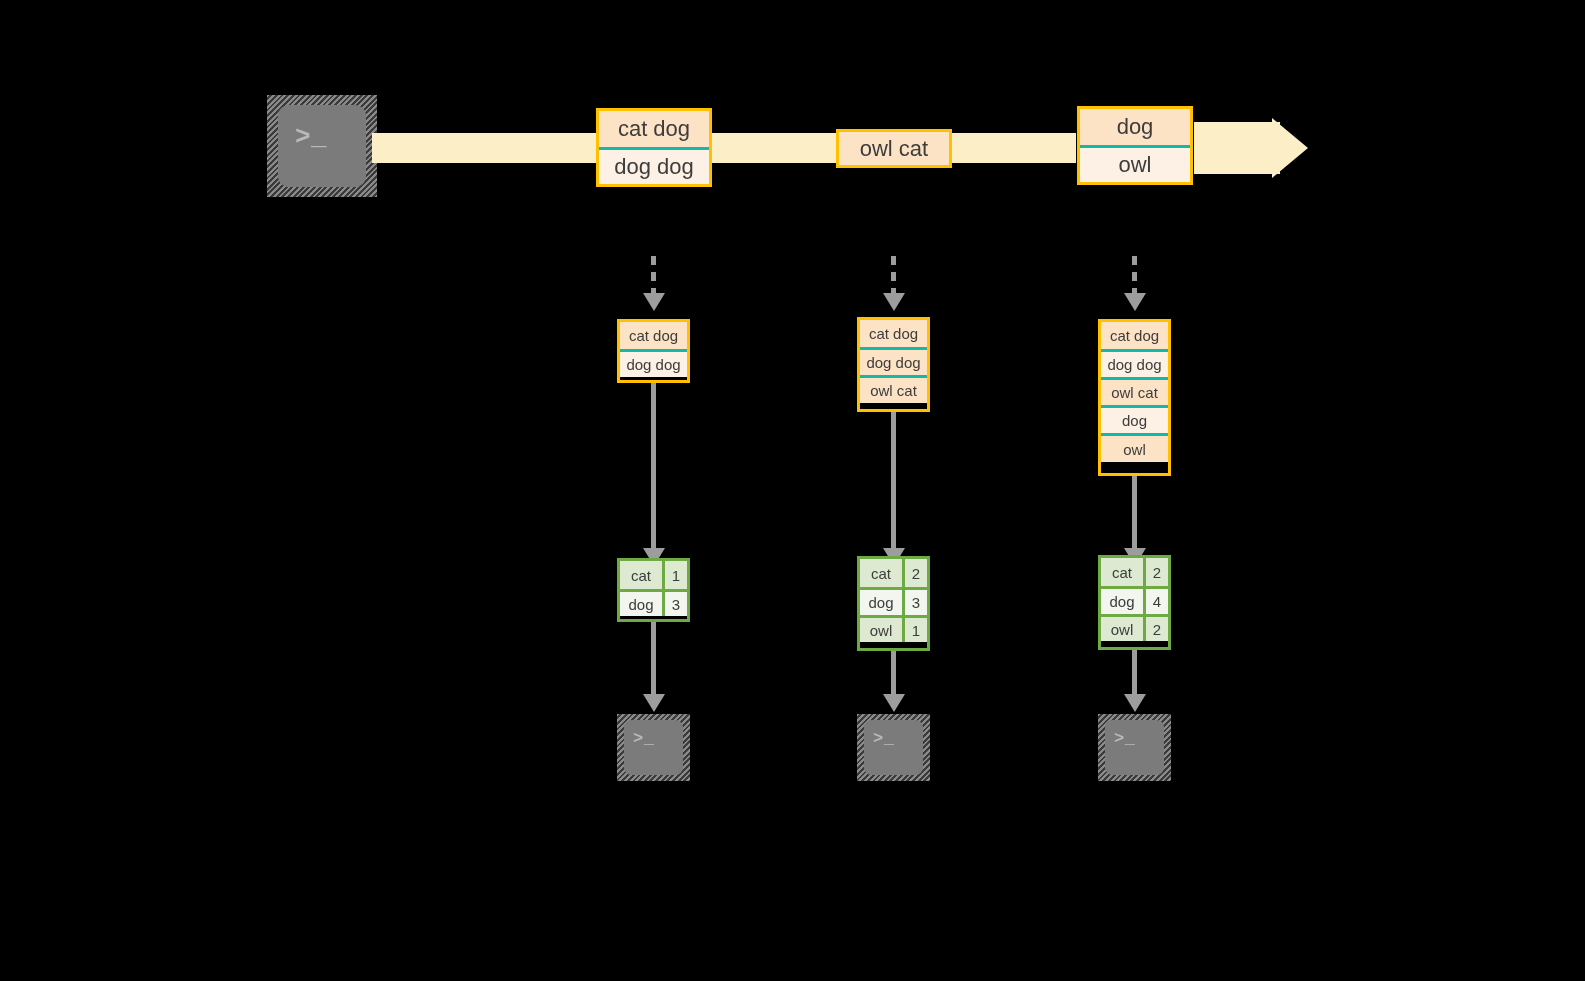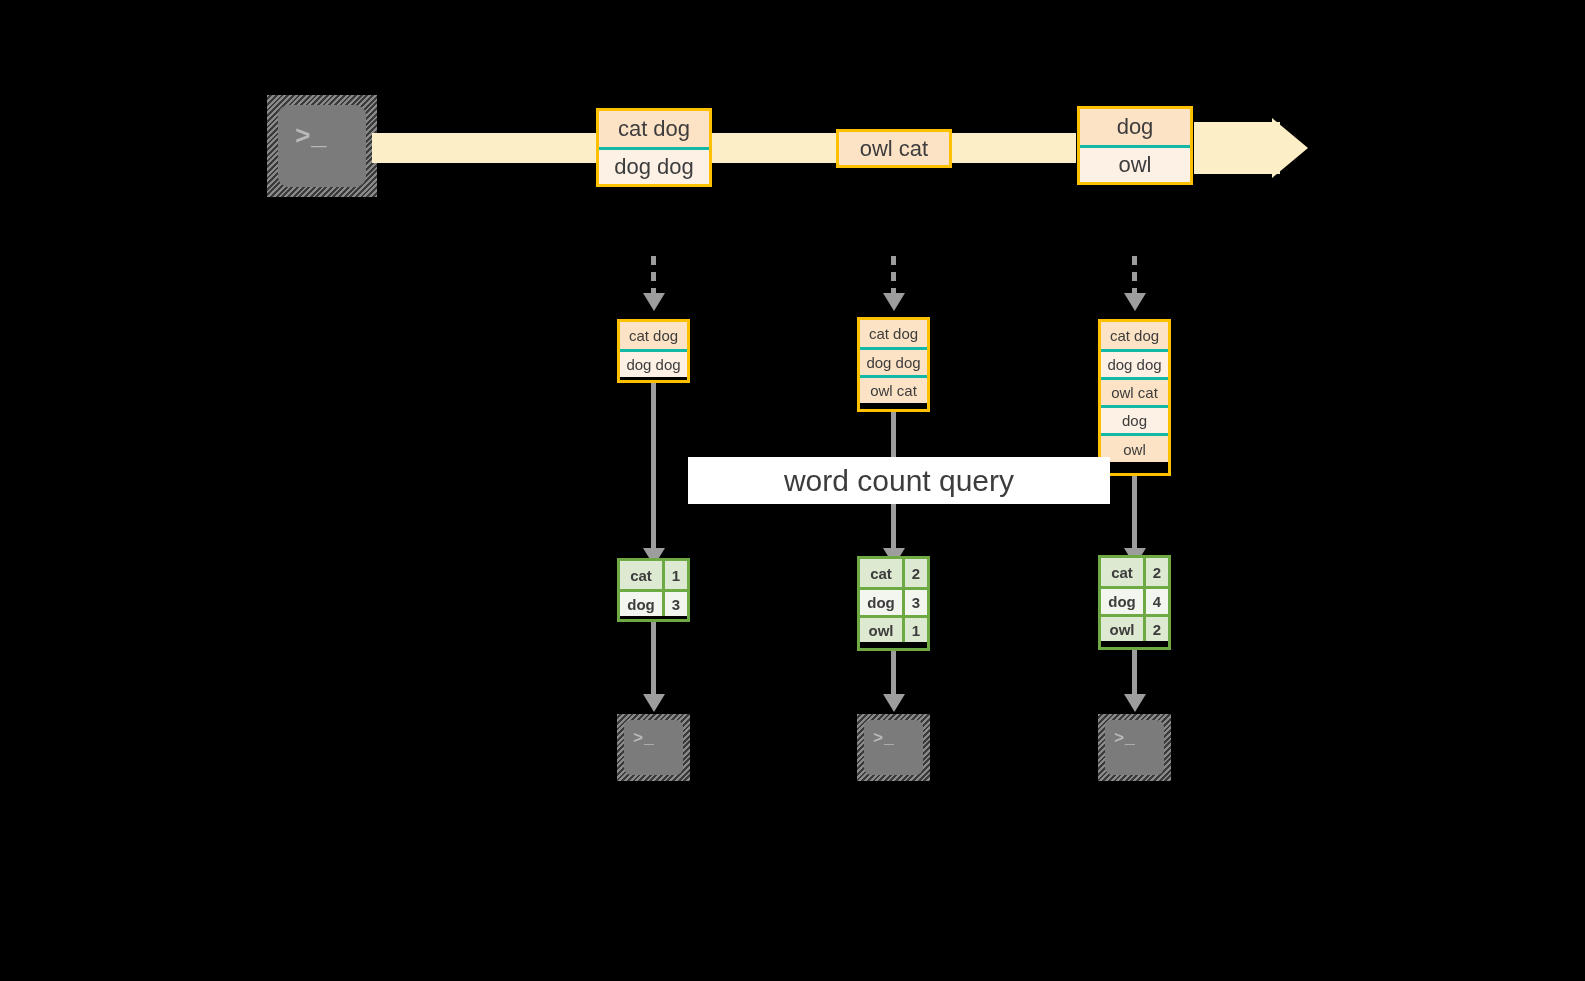--- a/index.html
+++ b/index.html
@@ -30,21 +30,21 @@
   .obox .r.a{background:#FDE3C6;}
   .obox .r.b{background:#FDF1E5;}
   .obox .r + .r{border-top:3px solid #14b8a6;}
 
   
   .gbox{position:absolute;box-sizing:border-box;border:3px solid #6DAA44;
         display:flex;flex-direction:column;}
   .gbox .gr{display:flex;box-sizing:border-box;}
   .gbox .gr + .gr{border-top:3px solid #6DAA44;}
   .gbox .gc{box-sizing:border-box;display:flex;align-items:center;
-            justify-content:center;color:#3d3d3d;white-space:nowrap;font-weight:bold;}
+            justify-content:center;color:#3d3d3d;white-space:nowrap;}
   .gbox .gc.k{border-right:3px solid #6DAA44;}
   .gbox .gr.a .gc{background:#DEE9D2;}
   .gbox .gr.b .gc{background:#F2F6EE;}
 
   
   .vline{position:absolute;background:#9d9d9d;width:5px;}
   .vdash{position:absolute;width:5px;
     background:repeating-linear-gradient(to bottom,#9d9d9d 0 9px,transparent 9px 16px);}
   .vhead{position:absolute;width:0;height:0;
     border-left:11px solid transparent;border-right:11px solid transparent;
@@ -115,23 +115,20 @@
 
   <div class="vline" style="left:651px;top:383px;height:168px;"></div>
   <div class="vhead" style="left:643px;top:548px;"></div>
 
   <div class="vline" style="left:891px;top:412px;height:139px;"></div>
   <div class="vhead" style="left:883px;top:548px;"></div>
 
   <div class="vline" style="left:1132px;top:476px;height:75px;"></div>
   <div class="vhead" style="left:1124px;top:548px;"></div>
 
-  <div class="banner" style="left:688px;top:457px;width:422px;height:47px;font-size:30px;">
-    <span>word count query</span>
-  </div>
 
   <div class="gbox" style="left:617px;top:558px;width:73px;height:64px;">
     <div class="gr a" style="height:28px;">
       <div class="gc k" style="width:45px;font-size:15px;">cat</div>
       <div class="gc v" style="width:22px;font-size:15px;">1</div>
     </div>
     <div class="gr b" style="height:27px;">
       <div class="gc k" style="width:45px;font-size:15px;">dog</div>
       <div class="gc v" style="width:22px;font-size:15px;">3</div>
     </div>

